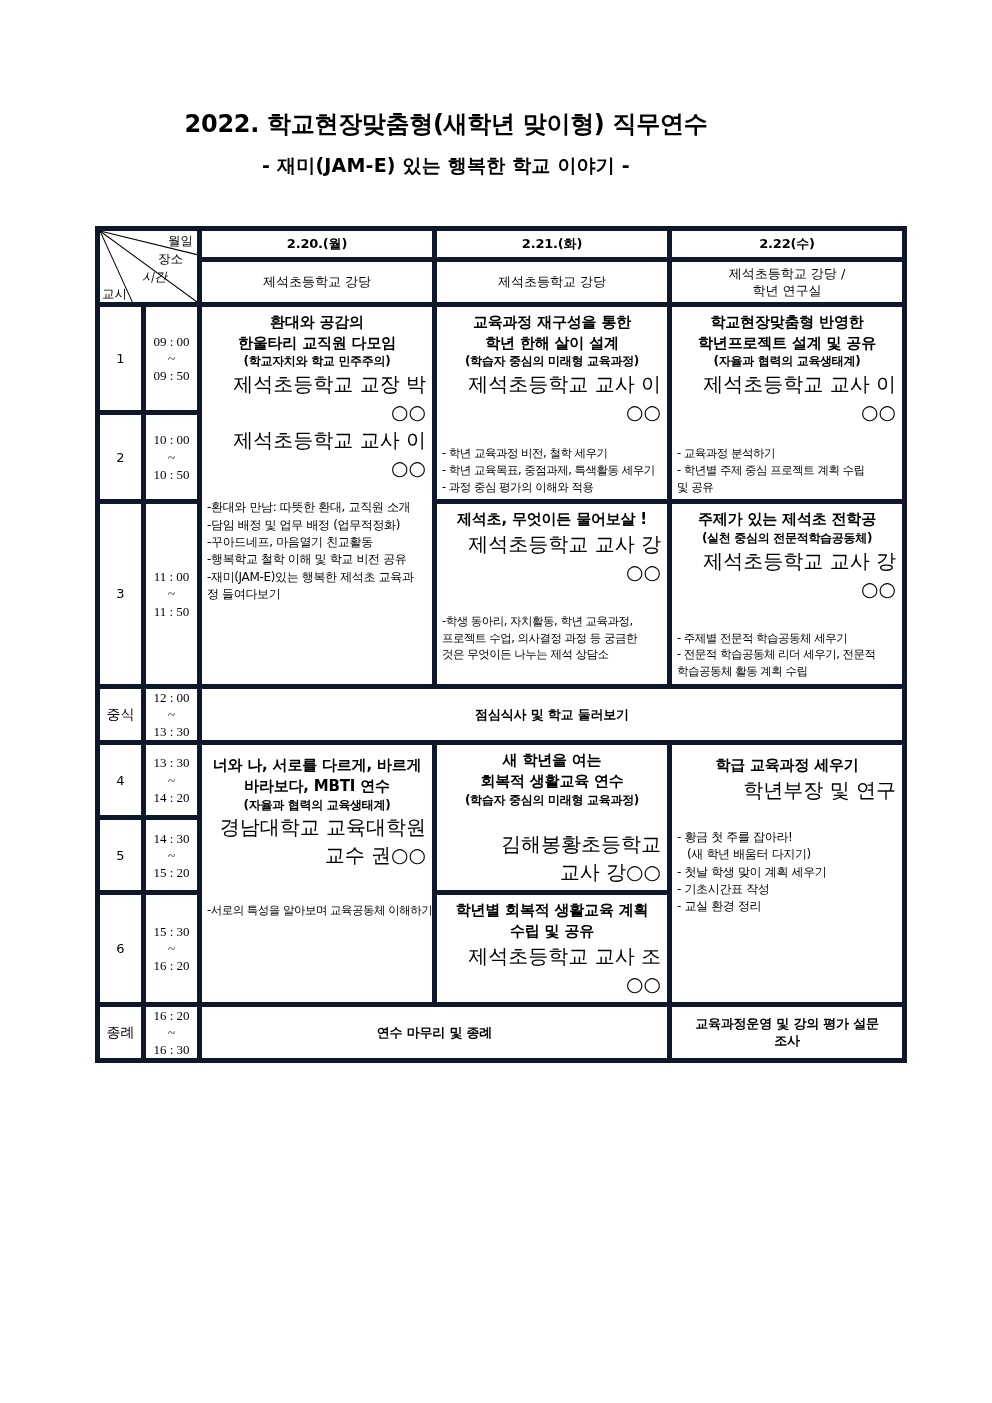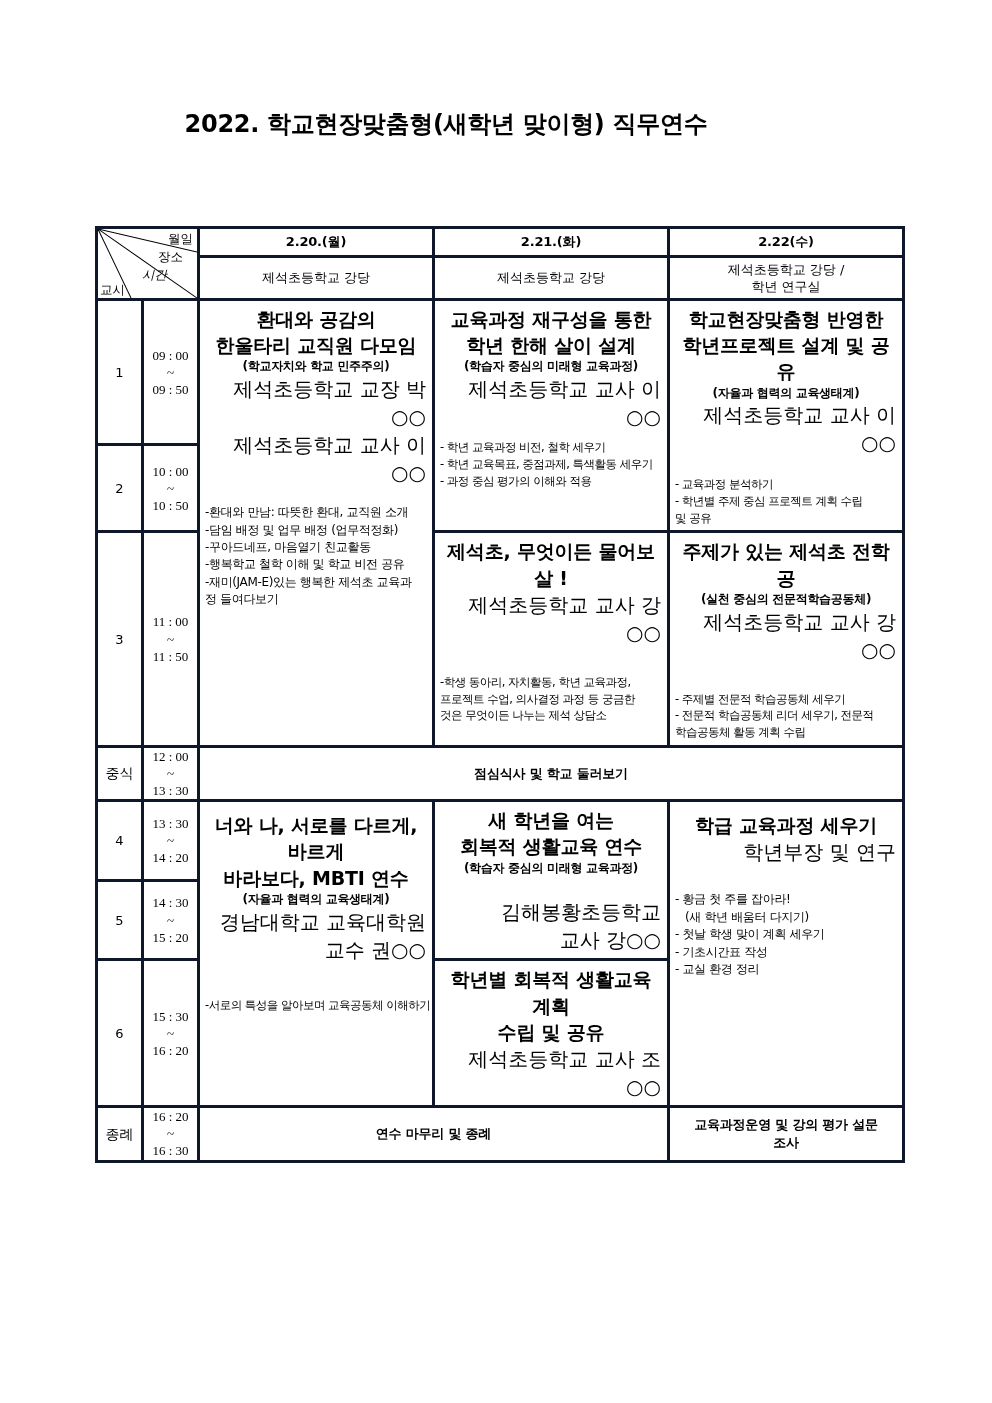--- a/index.html
+++ b/index.html
@@ -53,21 +53,21 @@
     top: 226px;
     width: 808px;
   }
   table.sched {
     border-collapse: collapse;
     table-layout: fixed;
     width: 808px;
     background: #fff;
   }
   table.sched td {
-    border: 3px solid #0f172a;
+    border: 5px solid #0f172a;
     vertical-align: middle;
     padding: 0;
     font-size: 13px;
     line-height: 1.32;
   }
   
   table.sched {
     border: 2px solid #000;
   }
   .col-period { width: 46px; }
@@ -123,21 +123,21 @@
     font-family: "Liberation Serif", "DejaVu Serif", serif;
   }
 
   
   .sess {
     padding: 5px 6px 4px 6px;
   }
   .sess .hl {
     text-align: center;
     font-weight: bold;
-    font-size: 19px;
+    font-size: 15px;
     line-height: 1.38;
     letter-spacing: -0.2px;
   }
   .sess .paren {
     text-align: center;
     font-weight: bold;
     font-size: 12px;
     line-height: 1.4;
     letter-spacing: -0.3px;
   }
@@ -167,20 +167,21 @@
     line-height: 1.35;
   }
 </style>
 </head>
 <body>
 
 <div class="page">
 
   <div class="title-block">
     <div class="main-title">2022. 학교현장맞춤형(새학년 맞이형) 직무연수</div>
+    <div class="sub-title">- 재미(JAM-E) 있는 행복한 학교 이야기 -</div>
   </div>
 
   <div class="sched-wrap">
     <table class="sched">
       <colgroup>
         <col class="col-period">
         <col class="col-time">
         <col class="col-day">
         <col class="col-day">
         <col class="col-day">
@@ -243,21 +244,21 @@
             </div>
           </td>
 
           <td rowspan="2" style="vertical-align:top;">
             <div class="sess">
               <div class="hl">교육과정 재구성을 통한</div>
               <div class="hl">학년 한해 살이 설계</div>
               <div class="paren">(학습자 중심의 미래형 교육과정)</div>
               <div class="who">제석초등학교 교사 이○○</div>
             </div>
-            <div class="bullets tight" style="margin-top:1px;">
+            <div class="bullets tight" style="margin-top:12px;">
               <div>- 학년 교육과정 비전, 철학 세우기</div>
               <div>- 학년 교육목표, 중점과제, 특색활동 세우기</div>
               <div>- 과정 중심 평가의 이해와 적용</div>
             </div>
           </td>
 
           <td rowspan="2" style="vertical-align:top;">
             <div class="sess">
               <div class="hl">학교현장맞춤형 반영한</div>
               <div class="hl">학년프로젝트 설계 및 공유</div>

